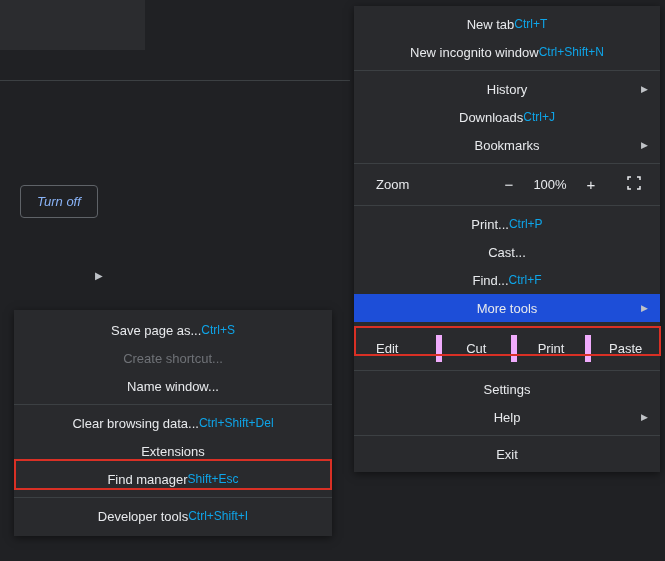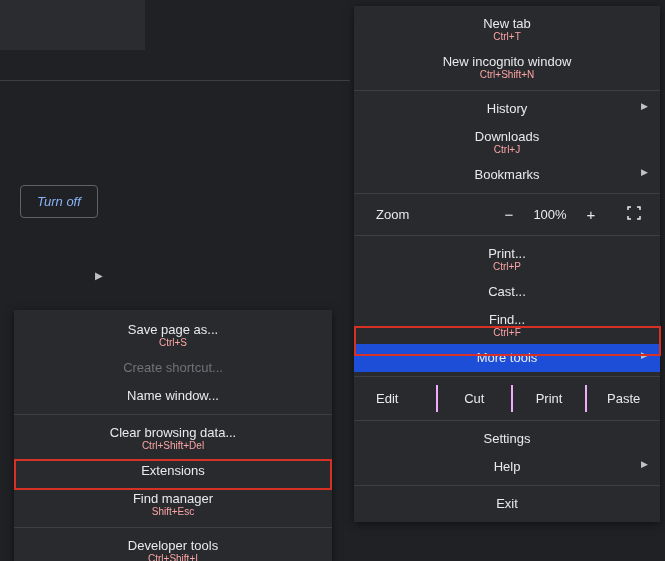--- a/index.html
+++ b/index.html
@@ -46,30 +46,29 @@
     .mainmenu {
       position: absolute;
       top: 6px; left: 354px;
       width: 306px;
       background: #292a2d;
       box-shadow: 0 2px 8px rgba(0,0,0,0.5);
       padding: 4px 0;
     }
     .mi {
       display: flex;
-      justify-content: flex-start;
+      justify-content: center;
       align-items: center;
       padding: 6px 22px;
       color: #e8eaed;
       cursor: pointer;
       position: relative;
       min-height: 28px;
-      flex-direction: column;
-    }
-    .mi .sc { color: #fca5a5; font-size: 10px; }
+    }
+    .mi .sc { color: #0ea5e9; font-size: 12px; }
     .mi.disabled { color: #6f7277; cursor: default;}
     .mi.disabled .lbl { color:#6f7277;}
     .sep { height: 1px; background: #3c4043; margin: 4px 0; }
     .hl {
       position: absolute;
       border: 2px solid #d93025;
       pointer-events: none;
     }
     .hl1 { top: 459px; left: 14px; width: 318px; height: 31px; }
     .hl2 { top: 326px; left: 354px; width: 307px; height: 30px; }
@@ -88,21 +87,21 @@
     .zval { width:48px; text-align:center; font-size:13px;}
     .fsbtn {
       width:32px; text-align:center; cursor:pointer; font-size:13px; margin-left:10px;
     }
     .editrow {
       display:flex; align-items:center; padding:4px 0 4px 22px; color:#e8eaed;justify-content:space-between;
     }
     .editrow .el { flex:0 0 60px;}
     .editbtns { flex:1; display:flex;}
     .ebtn {
-      flex:1; text-align:center; padding:6px 0; cursor:pointer; border-left:2px solid #f0abfc; font-size:13px;
+      flex:1; text-align:center; padding:6px 0; cursor:pointer; border-left:6px solid #f0abfc; font-size:13px;
     }
   </style>
 </head>
 <body>
 
 <div class="bg-top"></div>
 <div class="bg-line"></div>
 
 <button class="turn-off">Turn off</button>
 

